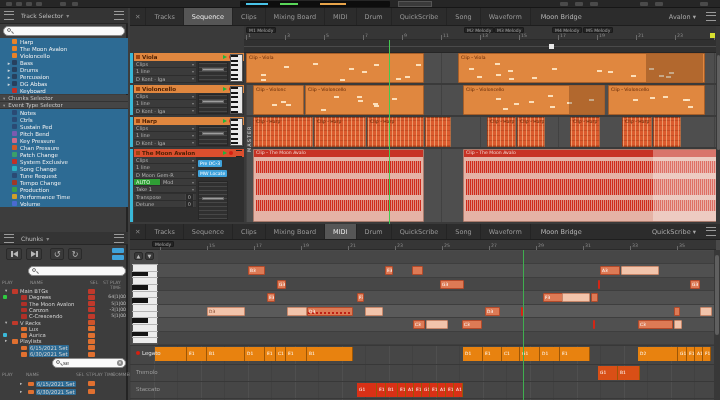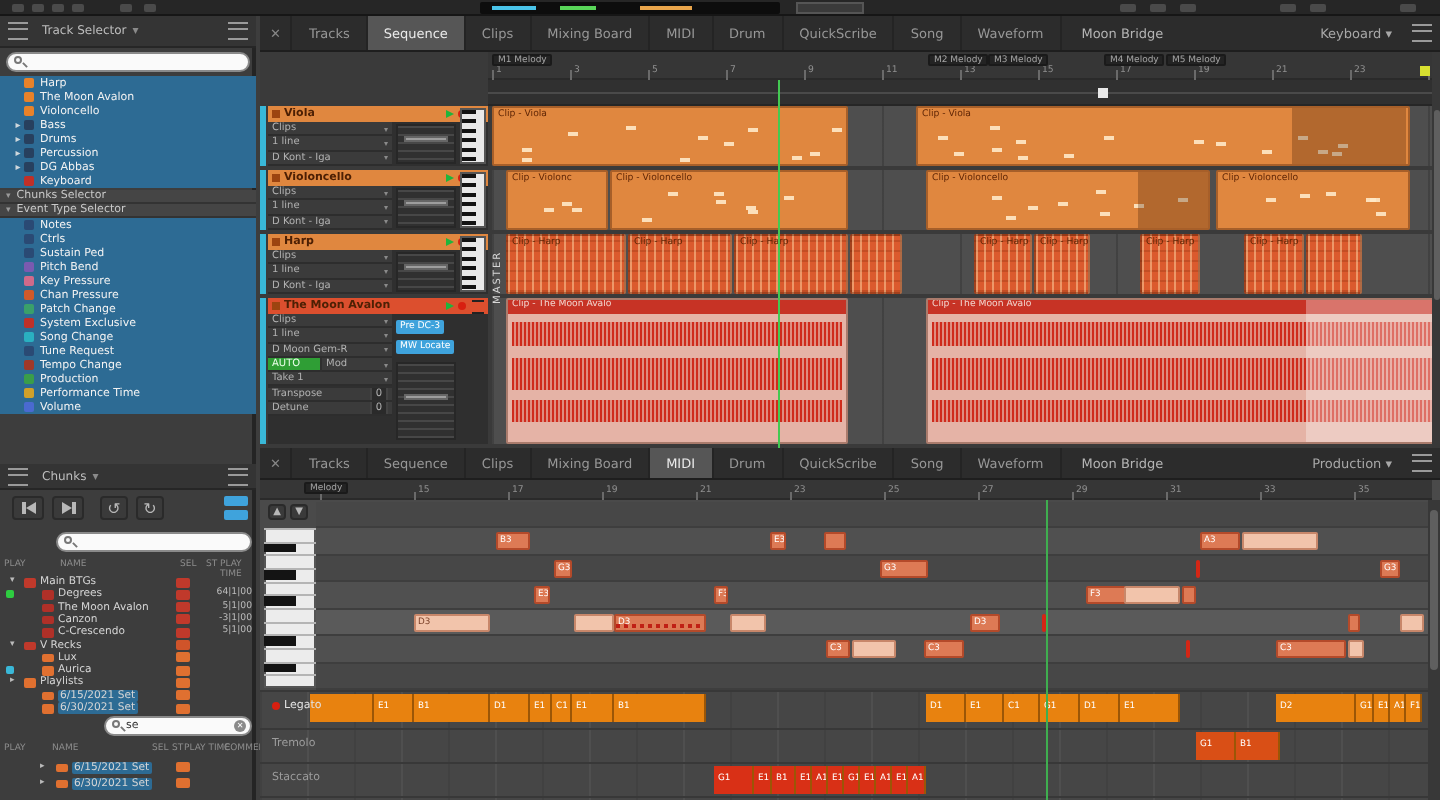--- a/index.html
+++ b/index.html
@@ -344,39 +344,39 @@
       <div class="tab active">Sequence</div>
       <div class="tab">Clips</div>
       <div class="tab">Mixing Board</div>
       <div class="tab">MIDI</div>
       <div class="tab">Drum</div>
       <div class="tab">QuickScribe</div>
       <div class="tab">Song</div>
       <div class="tab">Waveform</div>
       <div class="seqname">Moon Bridge</div>
       <div class="tb-right">
-        <div class="tb-sel">Keyboard ▾</div>
+        <div class="tb-sel">Avalon ▾</div>
         <div class="burger"></div>
       </div>
     </div>
   <div id="seq-bg" class="abs"></div>
   <div id="tabbar-bottom" class="tabbar abs" style="top:224px;height:16px;">
       <div class="tab closebtn">✕</div>
       <div class="tab">Tracks</div>
       <div class="tab">Sequence</div>
       <div class="tab">Clips</div>
       <div class="tab">Mixing Board</div>
       <div class="tab active">MIDI</div>
       <div class="tab">Drum</div>
       <div class="tab">QuickScribe</div>
       <div class="tab">Song</div>
       <div class="tab">Waveform</div>
       <div class="seqname">Moon Bridge</div>
       <div class="tb-right">
-        <div class="tb-sel">Production ▾</div>
+        <div class="tb-sel">QuickScribe ▾</div>
         <div class="burger"></div>
       </div>
     </div>
   <div id="midi-bg" class="abs"></div>
 <div class="ruler abs" style="left: 244px; top: 26px; width: 472px; height: 14px;"></div>
     <div class="abs" style="left: 246px; top: 35px; width: 1px; height: 5px; background: rgb(106, 106, 106);"></div>
     <div class="abs" style="left: 248px; top: 33px; font-size: 4.6px; color: rgb(143, 143, 143);">1</div>
     <div class="abs" style="left: 285px; top: 35px; width: 1px; height: 5px; background: rgb(106, 106, 106);"></div>
     <div class="abs" style="left: 287px; top: 33px; font-size: 4.6px; color: rgb(143, 143, 143);">3</div>
     <div class="abs" style="left: 324px; top: 35px; width: 1px; height: 5px; background: rgb(106, 106, 106);"></div>

